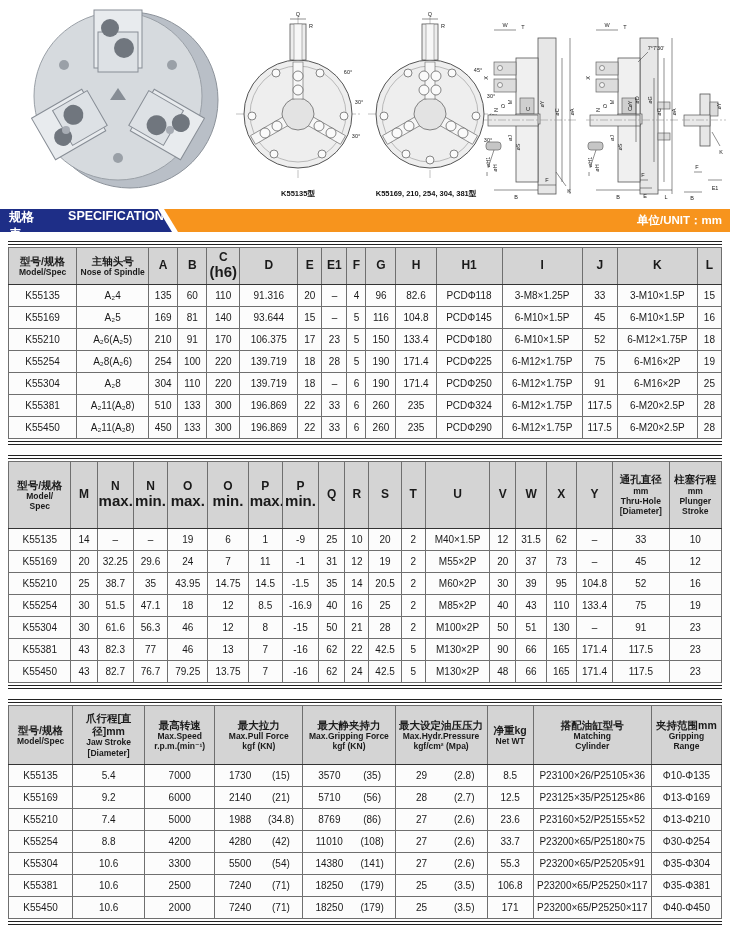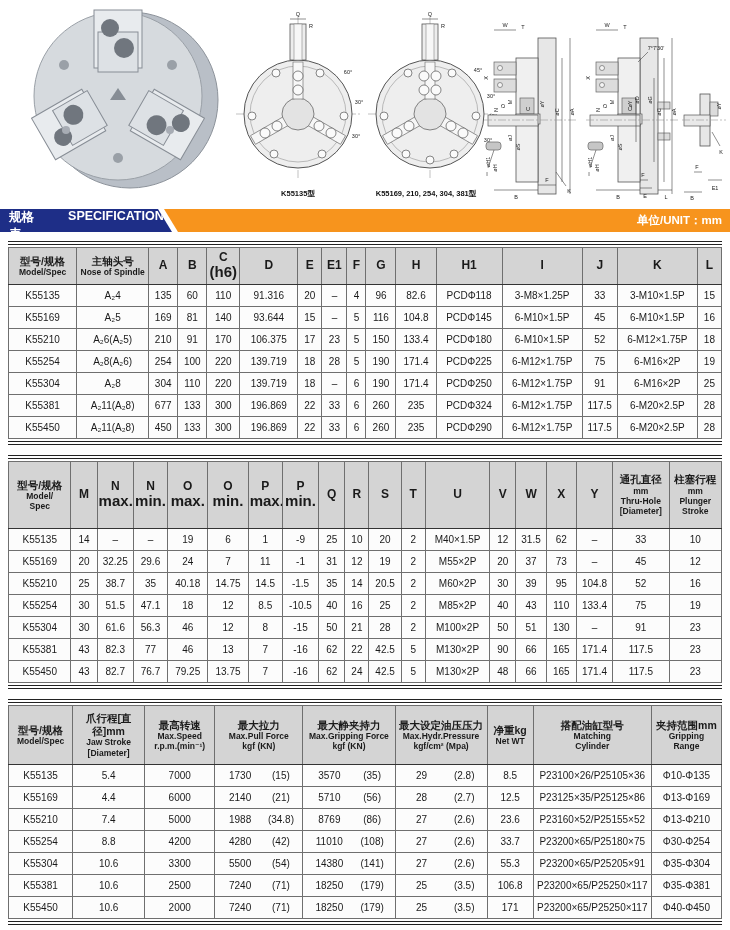--- a/index.html
+++ b/index.html
@@ -455,21 +455,21 @@
           <td>171.4</td>
           <td>PCDΦ250</td>
           <td>6-M12×1.75P</td>
           <td>91</td>
           <td>6-M16×2P</td>
           <td>25</td>
         </tr>
         <tr>
           <td>K55381</td>
           <td>A₂11(A₂8)</td>
-          <td>677</td>
+          <td>510</td>
           <td>133</td>
           <td>300</td>
           <td>196.869</td>
           <td>22</td>
           <td>33</td>
           <td>6</td>
           <td>260</td>
           <td>235</td>
           <td>PCDΦ324</td>
           <td>6-M12×1.75P</td>
@@ -638,21 +638,21 @@
           <td>73</td>
           <td>–</td>
           <td>45</td>
           <td>12</td>
         </tr>
         <tr>
           <td>K55210</td>
           <td>25</td>
           <td>38.7</td>
           <td>35</td>
-          <td>40.18</td>
+          <td>43.95</td>
           <td>14.75</td>
           <td>14.5</td>
           <td>-1.5</td>
           <td>35</td>
           <td>14</td>
           <td>20.5</td>
           <td>2</td>
           <td>M60×2P</td>
           <td>30</td>
           <td>39</td>
@@ -662,21 +662,21 @@
           <td>16</td>
         </tr>
         <tr>
           <td>K55254</td>
           <td>30</td>
           <td>51.5</td>
           <td>47.1</td>
           <td>18</td>
           <td>12</td>
           <td>8.5</td>
-          <td>-10.5</td>
+          <td>-16.9</td>
           <td>40</td>
           <td>16</td>
           <td>25</td>
           <td>2</td>
           <td>M85×2P</td>
           <td>40</td>
           <td>43</td>
           <td>110</td>
           <td>133.4</td>
           <td>75</td>
@@ -816,21 +816,21 @@
           <td>7000</td>
           <td class="pair"><span>1730</span><span>(15)</span></td>
           <td class="pair"><span>3570</span><span>(35)</span></td>
           <td class="pair"><span>29</span><span>(2.8)</span></td>
           <td>8.5</td>
           <td>P23100×26/P25105×36</td>
           <td>Φ10-Φ135</td>
         </tr>
         <tr>
           <td>K55169</td>
-          <td>4.4</td>
+          <td>9.2</td>
           <td>6000</td>
           <td class="pair"><span>2140</span><span>(21)</span></td>
           <td class="pair"><span>5710</span><span>(56)</span></td>
           <td class="pair"><span>28</span><span>(2.7)</span></td>
           <td>12.5</td>
           <td>P23125×35/P25125×86</td>
           <td>Φ13-Φ169</td>
         </tr>
         <tr>
           <td>K55210</td>

